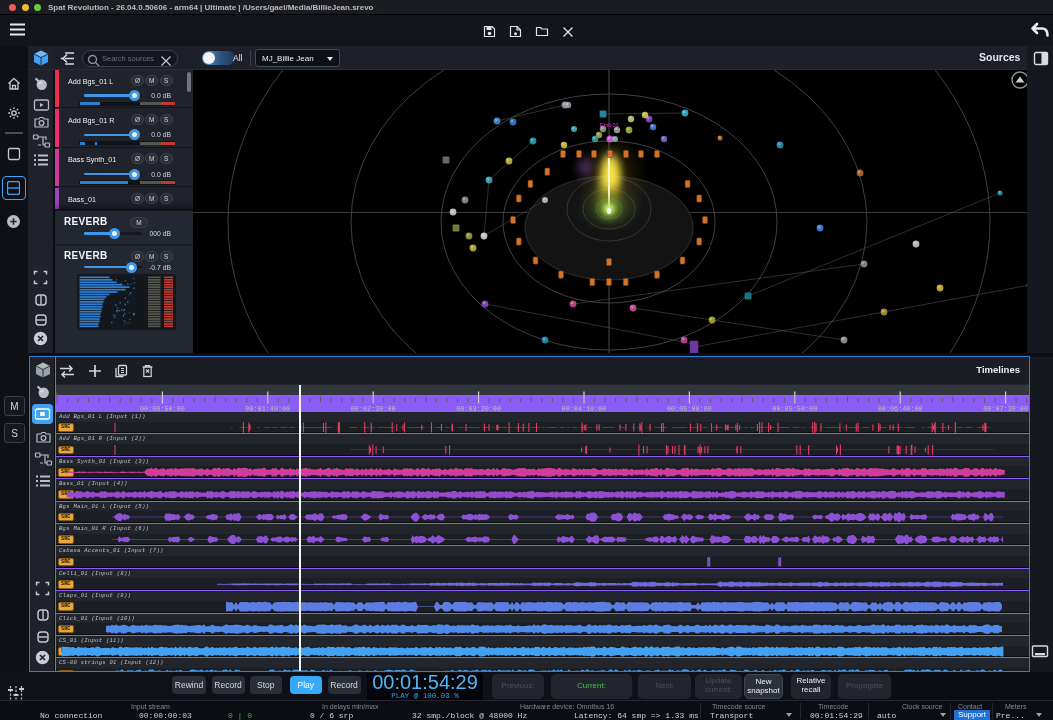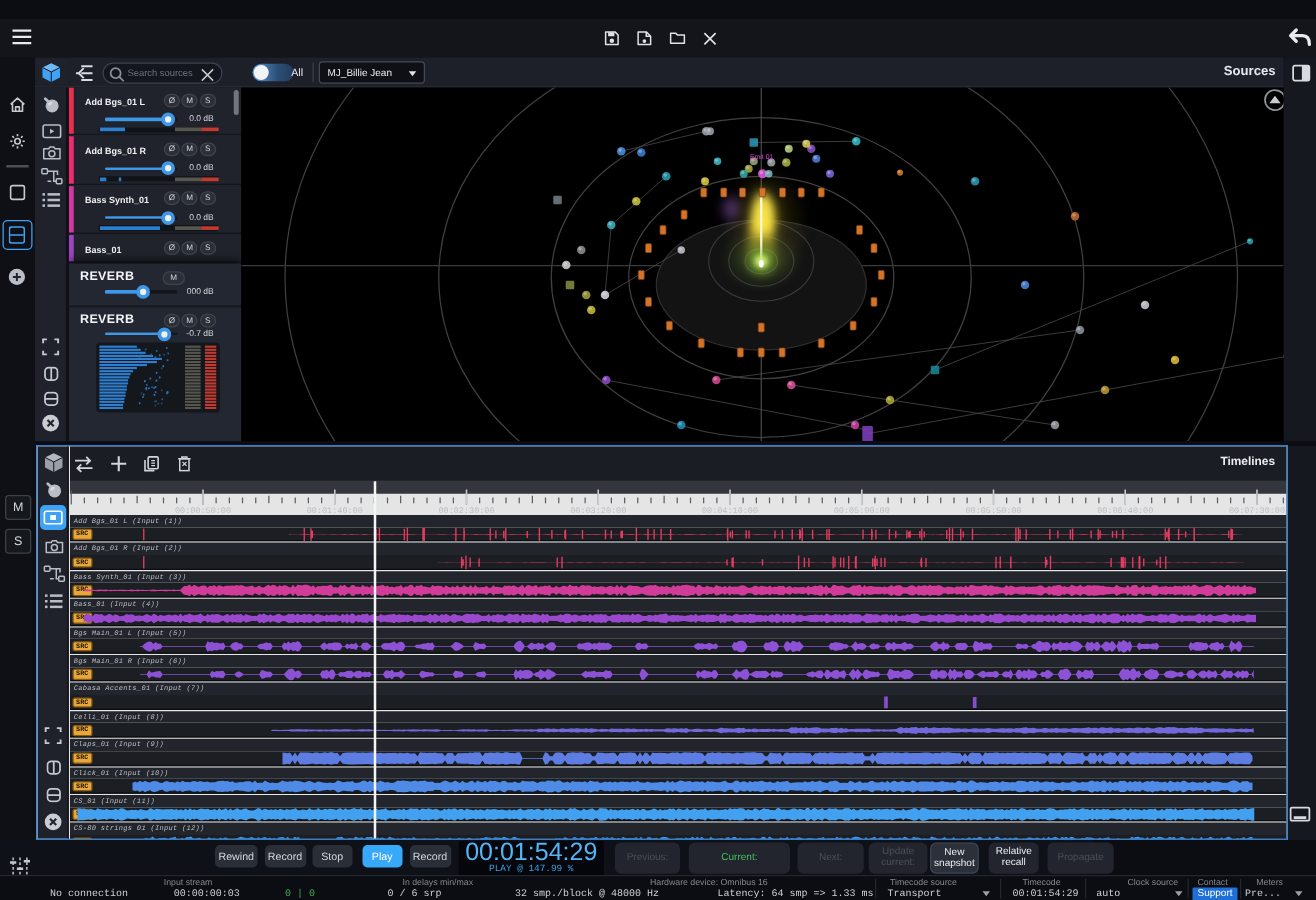--- a/index.html
+++ b/index.html
@@ -42,21 +42,21 @@
 
 #srcsb { position:absolute; left:28px; top:70px; width:26px; height:285px; background:#1f222a;
   border-right:1px solid #0c0d11; }
 #srcsb .ic, #tlsb .ic { position:absolute; left:5px; }
 #cubebtn { position:absolute; left:29px; top:47px; width:25px; height:22px; background:#1f222a; }
 
 
 #srcpanel { position:absolute; left:55px; top:70px; width:138px; height:285px; background:#20232b; overflow:hidden; }
 .item { position:absolute; left:0; width:138px; border-bottom:1.2px solid #13151b; background:#20232b; }
 .stripe { position:absolute; left:0; top:0; width:3.5px; height:100%; }
-.iname { position:absolute; left:13px; top:6.5px; font-size:7.2px; font-weight:bold; color:#eef0f3; }
+.iname { position:absolute; left:13px; top:6.5px; font-size:7.2px; font-weight:normal; color:#eef0f3; }
 .pill { position:absolute; width:13px; height:11px; background:#2b2f38; border:1px solid #3e434d;
   border-radius:6px; color:#d2d6dc; font-size:6.5px; text-align:center; line-height:9.5px; }
 .sld { position:absolute; height:11px; }
 .sgroove { position:absolute; left:0; top:4.2px; width:100%; height:2.6px; background:#15171c; border-radius:1.3px; }
 .sfill { position:absolute; left:0; top:4.4px; height:2.2px; background:#3f97e8; border-radius:1px; }
 .sthumb { position:absolute; top:0; width:11px; height:11px; border-radius:50%; border:3px solid #3f97e8;
   background:#eef1f4; }
 .sval { position:absolute; font-size:6.8px; color:#d4d8dd; text-align:right; }
 .imeter { position:absolute; left:24px; top:31.5px; width:96px; height:4.6px; background:#101318; border-radius:1px; }
 .imblue { position:absolute; left:0.5px; top:0.8px; height:3px; background:#2c7ecf; }
@@ -74,21 +74,21 @@
 #viewport { position:absolute; left:193px; top:70px; width:834px; height:283px; background:#000; overflow:hidden; }
 
 
 #rightstrip { position:absolute; left:1027px; top:46px; width:26px; height:626px; background:#16181f; }
 
 
 #gap { position:absolute; left:28px; top:353px; width:1025px; height:4px; background:#0b0d12; }
 
 
 #timeline { position:absolute; left:29px; top:356px; width:1001px; height:316px; border:1px solid #2a7fd8;
-  background:#e5e5e5; overflow:hidden; }
+  background:#8b5cf6; overflow:hidden; }
 #tlsb { position:absolute; left:0; top:0; width:25px; height:314px; background:#1f222a; border-right:1px solid #0c0d11; }
 #tltools { position:absolute; left:26px; top:0; width:974px; height:28px; background:#1a1d24; }
 #tltools .ic { position:absolute; top:7px; }
 #tllbl { position:absolute; right:10px; top:7px; font-size:9.5px; font-weight:bold; color:#eceef2; }
 .trk { position:absolute; left:26px; width:974px; height:22.4px; }
 .tlabel { position:absolute; left:0; top:0; width:100%; height:9.6px; background:#22252b;
   font-family:"Liberation Mono",monospace; font-style:italic; font-size:5.6px; color:#bcc1c7;
   line-height:9.2px; padding-left:3px; letter-spacing:0.25px; }
 .tlane { position:absolute; left:0; top:9.6px; width:100%; height:11.8px; background:#1b1e23;
   border-bottom:1px solid #0b0c0f; }
@@ -118,20 +118,26 @@
 #mixico { position:absolute; left:7px; top:684px; z-index:5; }
 .slab { position:absolute; top:1.5px; font-size:7px; color:#84898f; }
 .sval2 { position:absolute; top:9.5px; font-size:8px; color:#ccd0d5; font-family:"Liberation Mono",monospace; }
 .ssep { position:absolute; top:2px; width:1px; height:16px; background:#23262c; }
 .darr { position:absolute; top:12px; width:0; height:0; border-left:3.5px solid transparent;
   border-right:3.5px solid transparent; border-top:4.5px solid #9aa0a8; }
 </style></head>
 <body>
 <div id="app">
 
+<div id="titlebar">
+  <div class="tl" style="left:9px;background:#f05c54"></div>
+  <div class="tl" style="left:21.5px;background:#f0b63c"></div>
+  <div class="tl" style="left:34px;background:#63c946"></div>
+  <div id="title">Spat Revolution - 26.04.0.50606 - arm64 | Ultimate | /Users/gael/Media/BillieJean.srevo</div>
+</div>
 
 <div id="menubar">
   <div class="mico" style="left:9px;top:7px"><svg width="17" height="15" viewBox="0 0 17 15">
           <path d="M1,2.5 H16 M1,7.5 H16 M1,12.5 H16" stroke="#e8eaed" stroke-width="1.8"></path>
         </svg></div>
   <div class="mico" style="left:483px"><svg width="13" height="13" viewBox="0 0 13 13">
           <path d="M1.5,1.5 H9 L11.5,4 V11.5 H1.5 Z" stroke="#dfe2e6" stroke-width="1.2" fill="none" stroke-linejoin="round"></path>
           <rect x="3.5" y="1.8" width="5" height="3.2" fill="#dfe2e6"></rect>
           <circle cx="6.5" cy="8.5" r="1.8" fill="#dfe2e6"></circle>
         </svg></div>
@@ -846,21 +852,21 @@
 </div>
 
 <div id="transport">
   <div class="tbtn" style="left:172px;width:34px"><span>Rewind</span></div>
   <div class="tbtn" style="left:211.5px;width:33px"><span>Record</span></div>
   <div class="tbtn" style="left:250px;width:31.5px"><span>Stop</span></div>
   <div class="tbtn" style="left:290px;width:31.5px;background:#38a8f8;color:#fff"><span>Play</span></div>
   <div class="tbtn" style="left:327.5px;width:33px"><span>Record</span></div>
   <div id="tcpanel">
         <div id="tcbig">00:01:54:29</div>
-        <div id="tcsub">PLAY @ 147.99 %</div>
+        <div id="tcsub">PLAY @ 100.03 %</div>
       </div>
   <div class="snap" style="left:492px;width:52px">
         <div class="t1">Previous:</div>
       </div>
   <div class="snap" style="left:551px;width:81px;color:#44c05a">
         <div class="t1">Current:</div>
       </div>
   <div class="snap" style="left:638px;width:53px">
         <div class="t1">Next:</div>
       </div>

